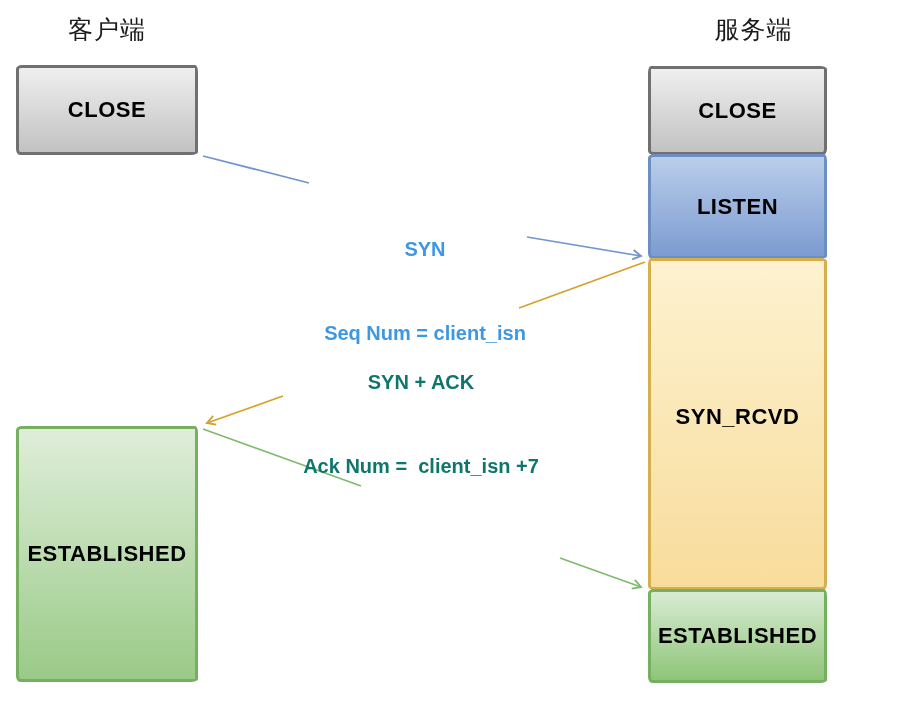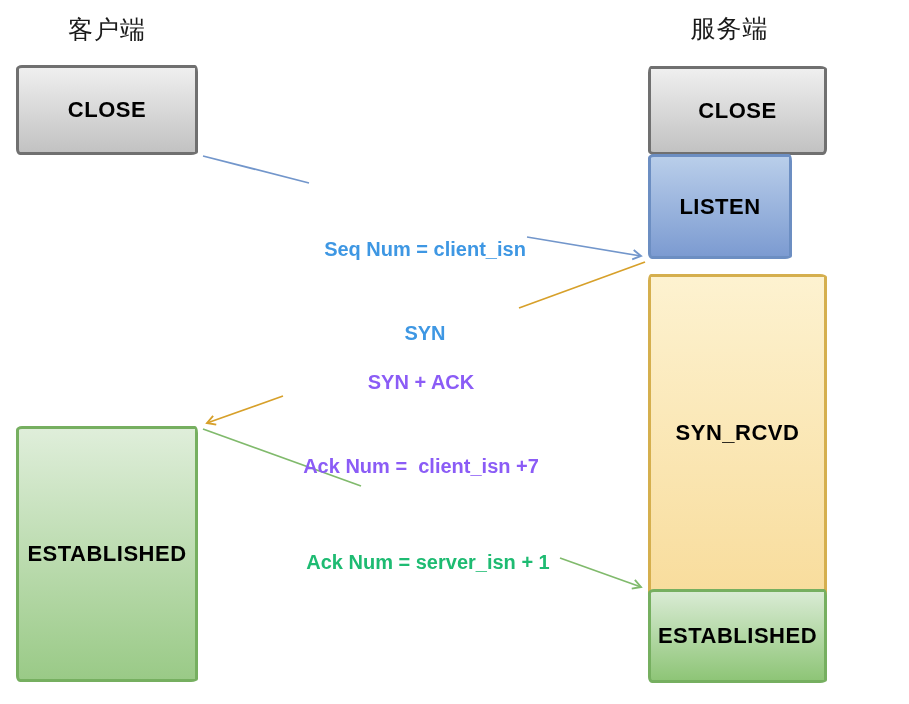--- a/index.html
+++ b/index.html
@@ -11,21 +11,21 @@
     font-family:"Liberation Sans","DejaVu Sans",sans-serif;
   }
   
   .col-title{
     position:absolute;top:12px;height:34px;
     font-size:25px;color:#1a1a1a;
     text-align:center;line-height:34px;
     letter-spacing:1px;
   }
   .col-title.client{left:16px;width:182px;}
-  .col-title.server{left:640px;width:179px;font-family:Liberation Serif, serif;}
+  .col-title.server{left:664px;width:179px;}
 
   
   .state-box{
     position:absolute;
     box-sizing:border-box;
     display:flex;align-items:center;justify-content:center;
     font-size:22px;font-weight:bold;color:#000;
     letter-spacing:.5px;
   }
   .state-box .lbl{white-space:nowrap;}
@@ -35,24 +35,24 @@
 
   .c-close   {left:16px; top:65px;  width:182px;height:90px;
               background:linear-gradient(#efefef,#c2c2c2);border:3px solid #707070;}
   .c-syssent {left:16px; top:154px; width:182px;height:273px;
               background:linear-gradient(#ffc93e,#f6a603);border:3px solid #e09c0a;}
   .c-estab   {left:16px; top:426px; width:182px;height:256px;
               background:linear-gradient(#dfeeda,#9aca87);border:3px solid #76af60;}
 
   .s-close   {left:648px;top:66px;  width:179px;height:89px;
               background:linear-gradient(#efefef,#c2c2c2);border:3px solid #707070;}
-  .s-listen  {left:648px;top:154px; width:144px;height:105px;
+  .s-listen  {left:648px;top:154px; width:179px;height:105px;
               background:linear-gradient(#b9ceea,#7c9bd1);border:3px solid #6c8ec2;}
   .s-synrcvd {left:648px;top:258px; width:179px;height:332px;
-              background:linear-gradient(#fdf2d0,#f8dc9b);border:3px solid #d5af4e;margin-top:16px;}
+              background:linear-gradient(#fdf2d0,#f8dc9b);border:3px solid #d5af4e;}
   .s-estab   {left:648px;top:589px; width:179px;height:94px;
               background:linear-gradient(#d9ebd4,#8ec577);border:3px solid #76af60;}
   .s-synrcvd .lbl{margin-top:-14px;} 
 
   
   .arrows{position:absolute;left:0;top:0;pointer-events:none;}
 
   
   .msg{
     position:absolute;
@@ -117,26 +117,25 @@
       <line x1="283" y1="396" x2="207" y2="423" stroke="#d7a02a" stroke-width="1.7" marker-end="url(#ah-orange)"></line>
     </g>
 
     <g>
       <line x1="203" y1="429" x2="361" y2="486" stroke="#80ba6c" stroke-width="1.7"></line>
       <line x1="560" y1="558" x2="641" y2="587" stroke="#80ba6c" stroke-width="1.7" marker-end="url(#ah-green)"></line>
     </g>
   </svg>
 
   <div class="msg msg-syn" style="color: rgb(62, 151, 227);">
+    <div>SYN</div>
     <div>Seq Num = client_isn</div>
-    <div>SYN</div>
   </div>
 
-  <div class="msg msg-synack" style="color: #8b5cf6;">
+  <div class="msg msg-synack" style="color: #0f766e;">
     <div>SYN + ACK</div>
     <div>Ack Num =  client_isn +7</div>
   </div>
 
   <div class="msg msg-ack" style="color: rgb(30, 187, 114);">
-    <div>Ack Num = server_isn + 1</div>
   </div>
 
 </div>
 
 </body></html>

